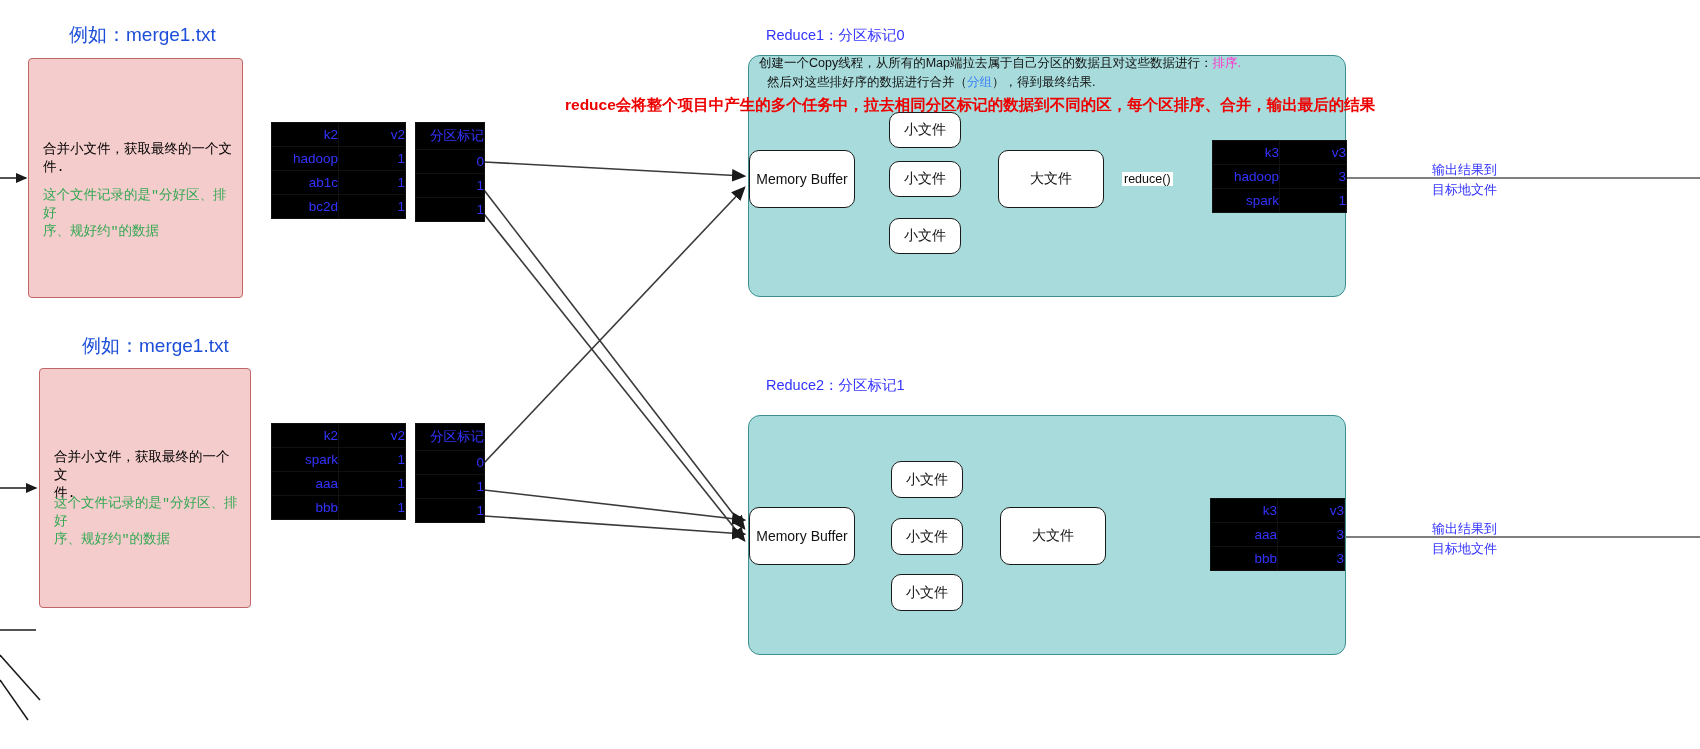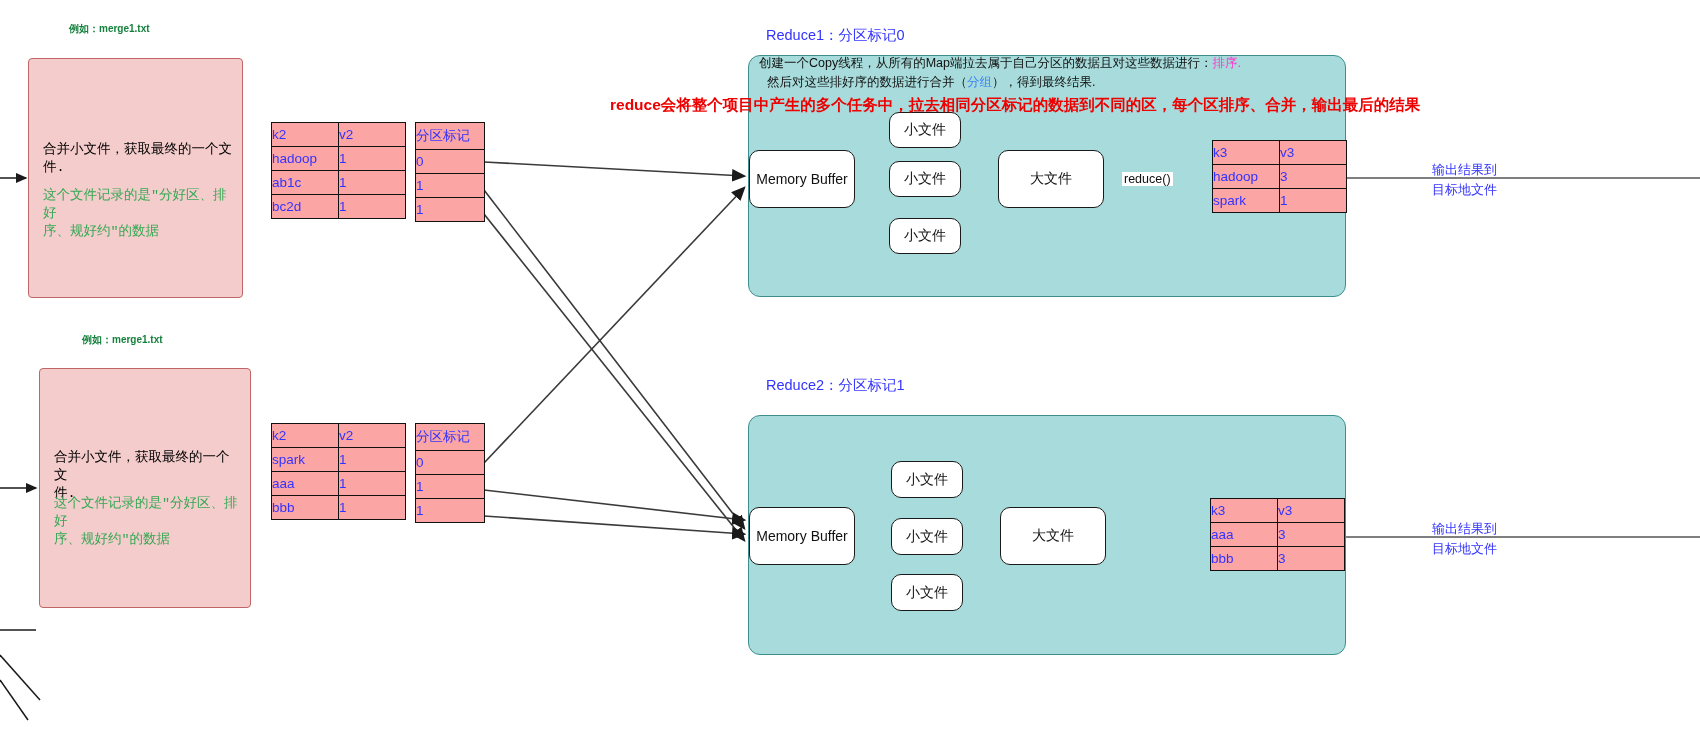--- a/index.html
+++ b/index.html
@@ -1,39 +1,39 @@
 <!DOCTYPE html>
 <html><head>
 <meta charset="utf-8">
 <style>
   html,body{margin:0;padding:0;background:#ffffff;}
   body{font-family:"Liberation Sans","DejaVu Sans",sans-serif;}
   #canvas{position:relative;width:1700px;height:749px;background:#ffffff;overflow:hidden;}
 
   svg#wires{position:absolute;left:0;top:0;width:1700px;height:749px;pointer-events:none;}
 
-  .lbl-magenta{position:absolute;color:#15803d;font-weight:bold;font-size:10px;white-space:nowrap;}
+  .lbl-magenta{position:absolute;color:#1d4ed8;font-weight:normal;font-size:19px;white-space:nowrap;}
   .lbl-blue{position:absolute;color:#3333ff;font-size:14.5px;white-space:nowrap;}
 
   .pinkbox{position:absolute;background:#f5cccc;border:1.4px solid #c06666;border-radius:4px;
            box-sizing:border-box;font-family:Liberation Mono, monospace;}
   .pinkbox .ptext{position:absolute;left:14px;right:10px;font-size:13.5px;line-height:1.35;}
   .ptext.t1{color:#000000;}
   .ptext.t2{color:#34a853;}
 
   .tealbox{position:absolute;background:#a8dcdc;border:1.6px solid #3d8f8f;border-radius:12px;
            box-sizing:border-box;}
 
   .wbox{position:absolute;background:#ffffff;border:1.6px solid #1a1a1a;border-radius:10px;
         box-sizing:border-box;display:flex;align-items:center;justify-content:center;
         font-size:14px;color:#111;text-align:center;}
 
   table.dt{position:absolute;border-collapse:collapse;background:#ffffff;}
-  table.dt td{border:1.3px solid #111;color:#3333ff;font-size:13.5px;text-align:left;
-              padding:4px 0;background:#fca5a5;}
+  table.dt td{border:1.3px solid #111;color:#3333ff;font-size:13.5px;text-align:right;
+              padding:4px 0;background:#000000;}
   table.dt td.hd{font-size:13.5px;}
 
   .redline{position:absolute;color:#ee0000;font-weight:bold;font-size:15.5px;white-space:nowrap;
            letter-spacing:0px;}
 
   .noteteal{position:absolute;font-size:12.5px;line-height:1.5;color:#111;white-space:nowrap;}
   .noteteal .pk{color:#ff33cc;}
   .noteteal .pp{color:#3b82f6;}
 
   .reducelabel{position:absolute;background:#ffffff;font-size:12.5px;color:#111;padding:0 2px;}
@@ -256,15 +256,15 @@
       <td>3</td>
     </tr>
   </tbody>
     </table>
 
   <div class="outlabel" style="left:1432px;top:519px;">
     <span>输出结果到</span><br>
     <span>目标地文件</span>
   </div>
 
-  <div class="redline" style="left:565px;top:95px;margin-left:45px;">reduce会将整个项目中产生的多个任务中，拉去相同分区标记的数据到不同的区，每个区排序、合并，输出最后的结果</div>
+  <div class="redline" style="left:565px;top:95px;">reduce会将整个项目中产生的多个任务中，拉去相同分区标记的数据到不同的区，每个区排序、合并，输出最后的结果</div>
 
 </div>
 
 </body></html>

